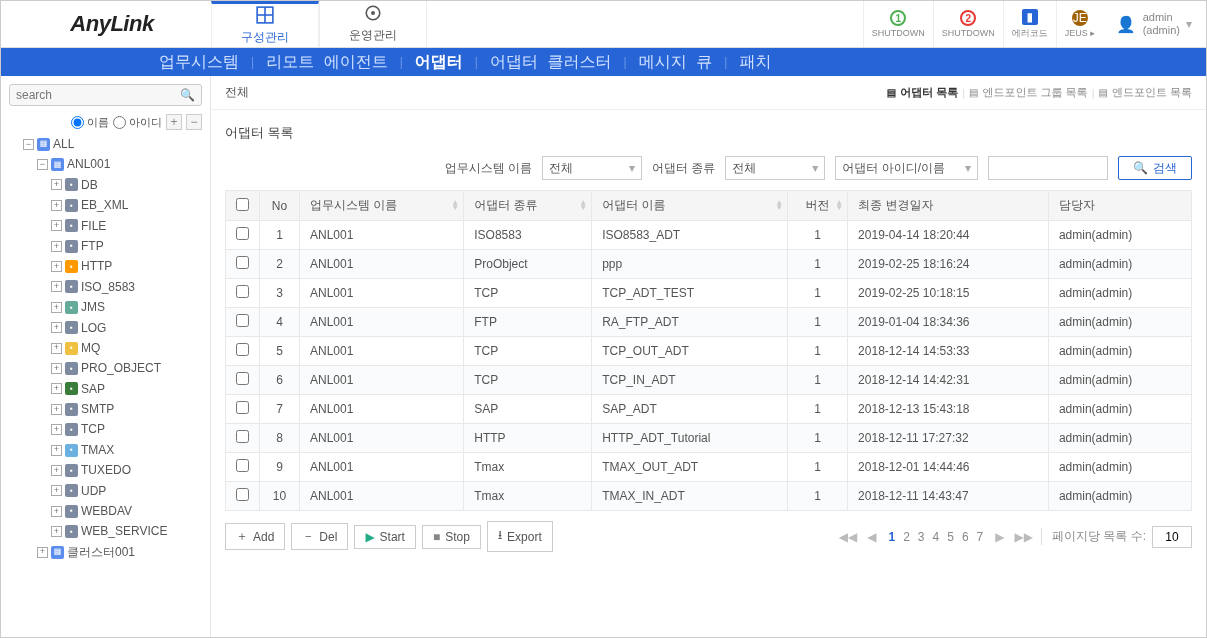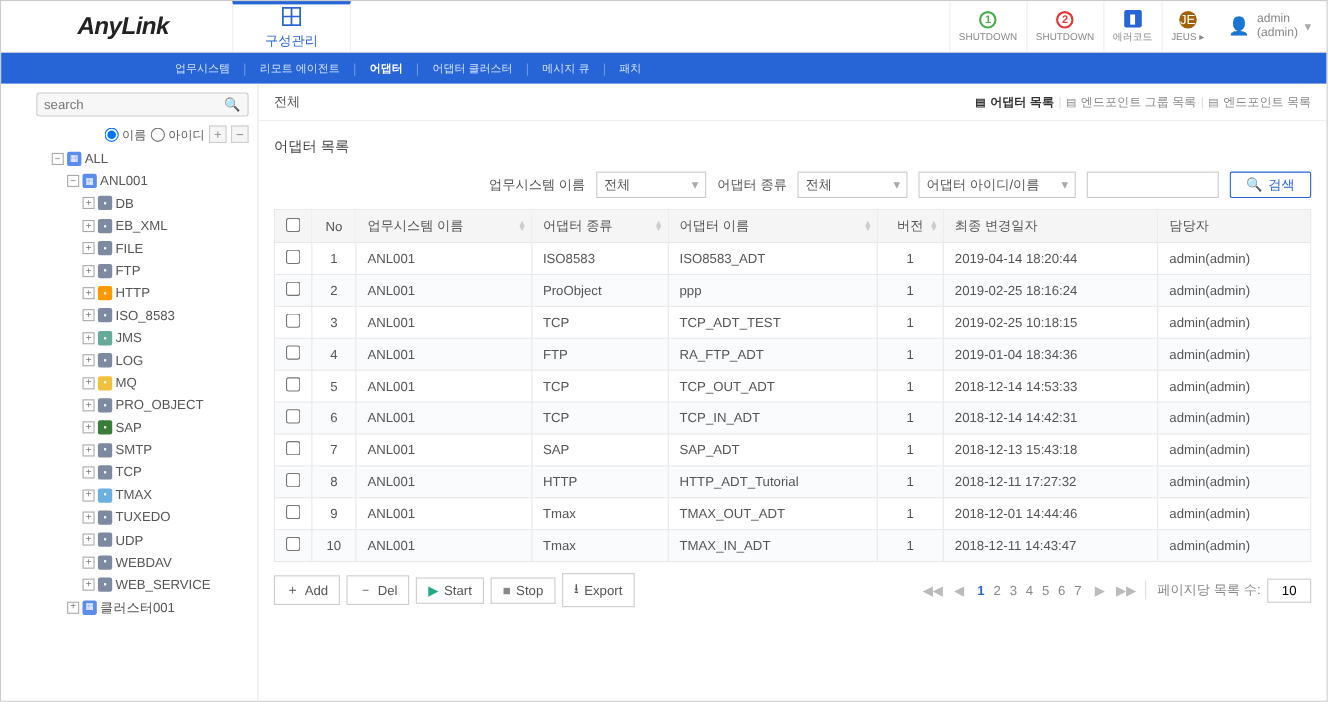--- a/index.html
+++ b/index.html
@@ -17,26 +17,26 @@
 .stat { display:flex; flex-direction:column; align-items:center; justify-content:center; padding:0 8px; border-left:1px solid #eee; font-size:9px; color:#888; height:100%; }
 .circ { width:16px; height:16px; border-radius:50%; border:2px solid; display:flex; align-items:center; justify-content:center; font-size:10px; font-weight:bold; margin-bottom:2px; }
 .circ.g { border-color:#4caf50; color:#4caf50; }
 .circ.r { border-color:#e53935; color:#e53935; }
 .sqicon { width:16px; height:16px; display:flex; align-items:center; justify-content:center; font-size:12px; color:#fff; border-radius:2px; margin-bottom:2px; }
 .user { display:flex; align-items:center; padding:0 14px; color:#888; gap:6px; }
 .usertxt { display:flex; flex-direction:column; line-height:1.2; font-size:11px; }
 
 
 .sub { background:#2764d6; height:28px; display:flex; align-items:center; padding-left:150px; gap:4px; }
-.sub a { color:#cfe0ff; text-decoration:none; padding:0 8px; font-size:10px; }
+.sub a { color:#cfe0ff; text-decoration:none; padding:0 8px; font-size:16px;font-family:Liberation Mono, monospace; }
 .sub a.act { color:#fff; font-weight:bold; }
 .sub .sep { color:#6a96e6; }
 
 
-.body { display:flex; height:calc(100% - 47px - 28px);margin-left:24px; }
+.body { display:flex; height:calc(100% - 47px - 28px); }
 .side { width:210px; border-right:1px solid #e5e5e5; padding:8px; display:flex; flex-direction:column; }
 .srch { display:flex; align-items:center; border:1px solid #ccc; background:#f7f7f7; border-radius:3px; padding:3px 6px; }
 .srch input { flex:1; border:none; background:transparent; outline:none; font-size:12px; color:#888; }
 .filter { display:flex; justify-content:flex-end; align-items:center; margin:8px 0 4px; gap:4px; font-size:11px; color:#555; }
 .filter label { display:flex; align-items:center; gap:3px; }
 .chkrow { display:flex; justify-content:flex-end; align-items:center; margin-bottom:8px; font-size:11px; color:#555; gap:3px; }
 .tree { font-size:12px; color:#555; line-height:1.7; overflow:auto; }
 .tree ul { list-style:none; padding-left:14px; }
 .tree li { white-space:nowrap; display:flex; align-items:center; gap:3px; }
 .tree li > ul { width:100%; }
@@ -80,20 +80,27 @@
 <div class="hdr">
   <div class="logo">AnyLink</div>
   <div class="nav" id="nav">
       <div class="navitem active">
         <span><svg viewBox="0 0 16 16" fill="none" stroke="currentColor" stroke-width="1.4">
             <rect x="1" y="1" width="14" height="14"></rect>
             <line x1="1" y1="8" x2="15" y2="8"></line>
             <line x1="8" y1="1" x2="8" y2="15"></line>
           </svg></span>
         <span>구성관리</span>
+      </div>
+      <div class="navitem">
+        <span><svg viewBox="0 0 16 16" fill="none" stroke="currentColor" stroke-width="1.4">
+            <circle cx="8" cy="8" r="6"></circle>
+            <circle cx="8" cy="8" r="1" fill="currentColor"></circle>
+          </svg></span>
+        <span>운영관리</span>
       </div>
     </div>
   <div class="hfill"></div>
   <div class="status">
     <div class="stat">
       <div class="circ g">1</div>
       <div>SHUTDOWN</div>
     </div>
     <div class="stat">
       <div class="circ r">2</div>

